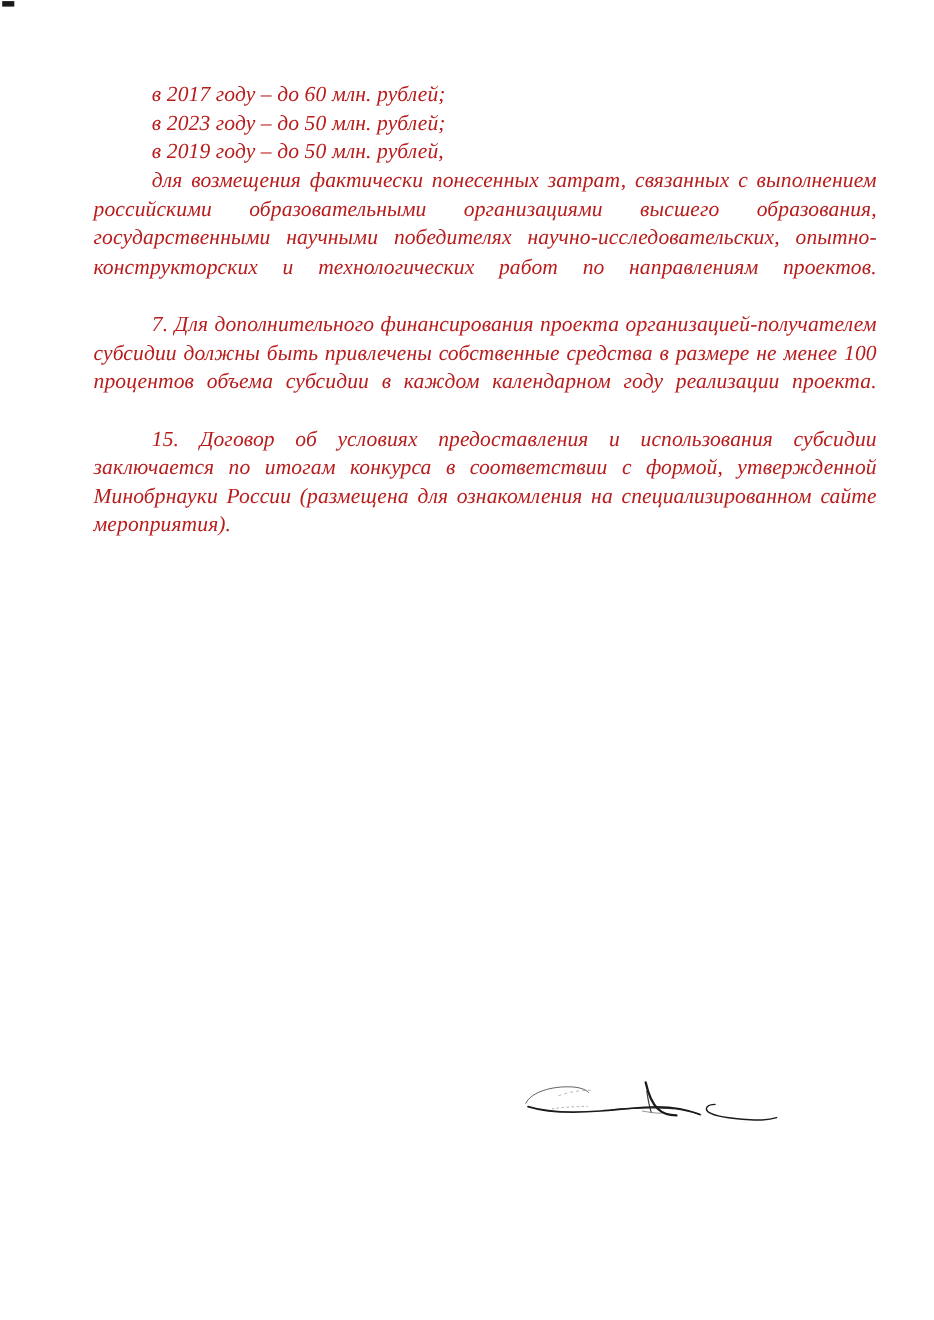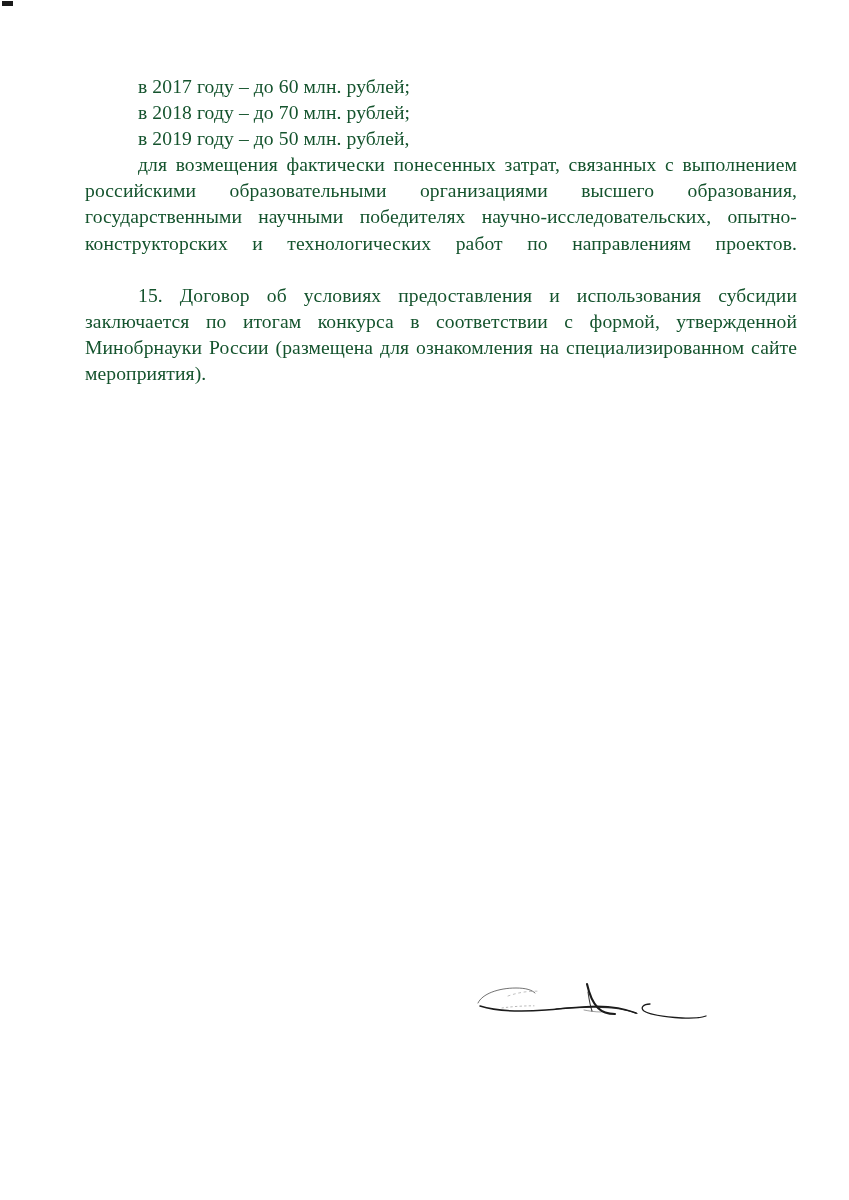--- a/index.html
+++ b/index.html
@@ -40,23 +40,24 @@
     position: absolute;
     left: 85px;
     top: 74px;
     width: 712px;
   }
 
   .doc-line,
   .doc-par {
     font-size: 19.6px;
     line-height: 26.1px;
-    color: #14532d;
+    color: #b91c1c;
     margin: 0;
     letter-spacing: 0.1px;
+    font-style: italic;
   }
 
   
   .doc-line {
     text-align: left;
     text-indent: 53px;
     white-space: nowrap;
   }
 
   
@@ -92,26 +93,27 @@
 <body>
 
 <div class="page">
 
   <div class="scan-artifact"></div>
 
   <div class="doc-body">
 
     <p class="doc-line">в 2017 году – до 60 млн. рублей;</p>
 
-    <p class="doc-line">в 2018 году – до 70 млн. рублей;</p>
+    <p class="doc-line">в 2023 году – до 50 млн. рублей;</p>
 
     <p class="doc-line">в 2019 году – до 50 млн. рублей,</p>
 
     <p class="doc-par">для возмещения фактически понесенных затрат, связанных с выполнением российскими образовательными организациями высшего образования, государственными научными победителях научно-исследовательских, опытно-конструкторских и технологических работ по направлениям проектов.</p>
 
+    <p class="doc-par">7. Для дополнительного финансирования проекта организацией-получателем субсидии должны быть привлечены собственные средства в размере не менее 100 процентов объема субсидии в каждом календарном году реализации проекта.</p>
 
 
 
 
     <p class="doc-par">15. Договор об условиях предоставления и использования субсидии заключается по итогам конкурса в соответствии с формой, утвержденной Минобрнауки России (размещена для ознакомления на специализированном сайте мероприятия).</p>
 
   </div>
 
   <div class="signature">
     <svg viewBox="0 0 248 58" xmlns="http://www.w3.org/2000/svg">

